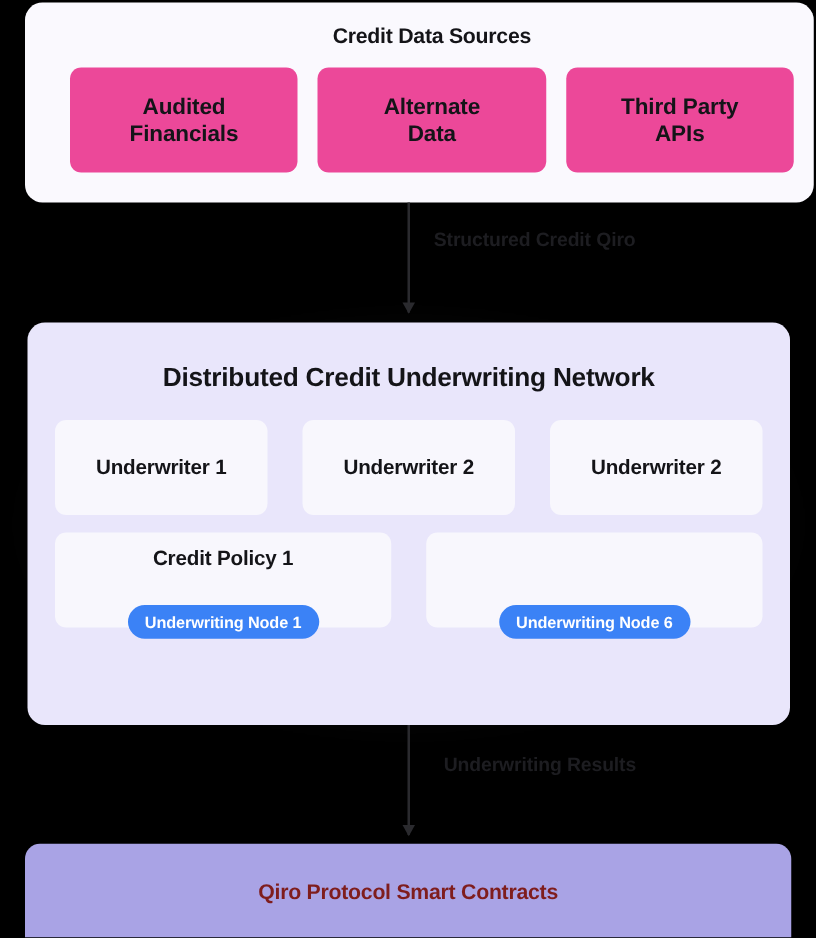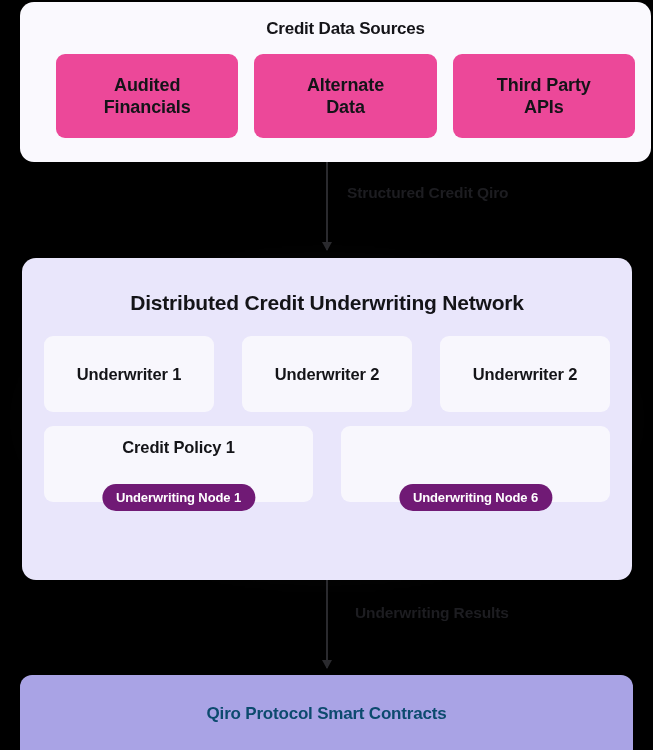--- a/index.html
+++ b/index.html
@@ -177,21 +177,21 @@
     font-size: 16.5px;
     font-weight: 700;
     color: #141418;
     letter-spacing: -0.15px;
   }
   .node-pill {
     position: absolute;
     left: 50%;
     transform: translateX(-50%);
     bottom: -9px;
-    background: #701a75;
+    background: #3b82f6;
     color: #ffffff;
     border-radius: 999px;
     padding: 6px 14px;
     font-size: 13px;
     font-weight: 700;
     letter-spacing: -0.1px;
     white-space: nowrap;
     line-height: 15px;
   }
 
@@ -205,21 +205,21 @@
     border-radius: 12px;
     display: flex;
     align-items: flex-start;
     justify-content: center;
     padding-top: 28px;
     box-sizing: border-box;
   }
   #contracts-title {
     font-size: 17px;
     font-weight: 700;
-    color: #0c4a6e;
+    color: #7f1d1d;
     letter-spacing: -0.2px;
     line-height: 22px;
   }
 </style>
 </head>
 <body>
 
 <div id="diagram-root">
 
   <div class="card" id="data-sources-card">

